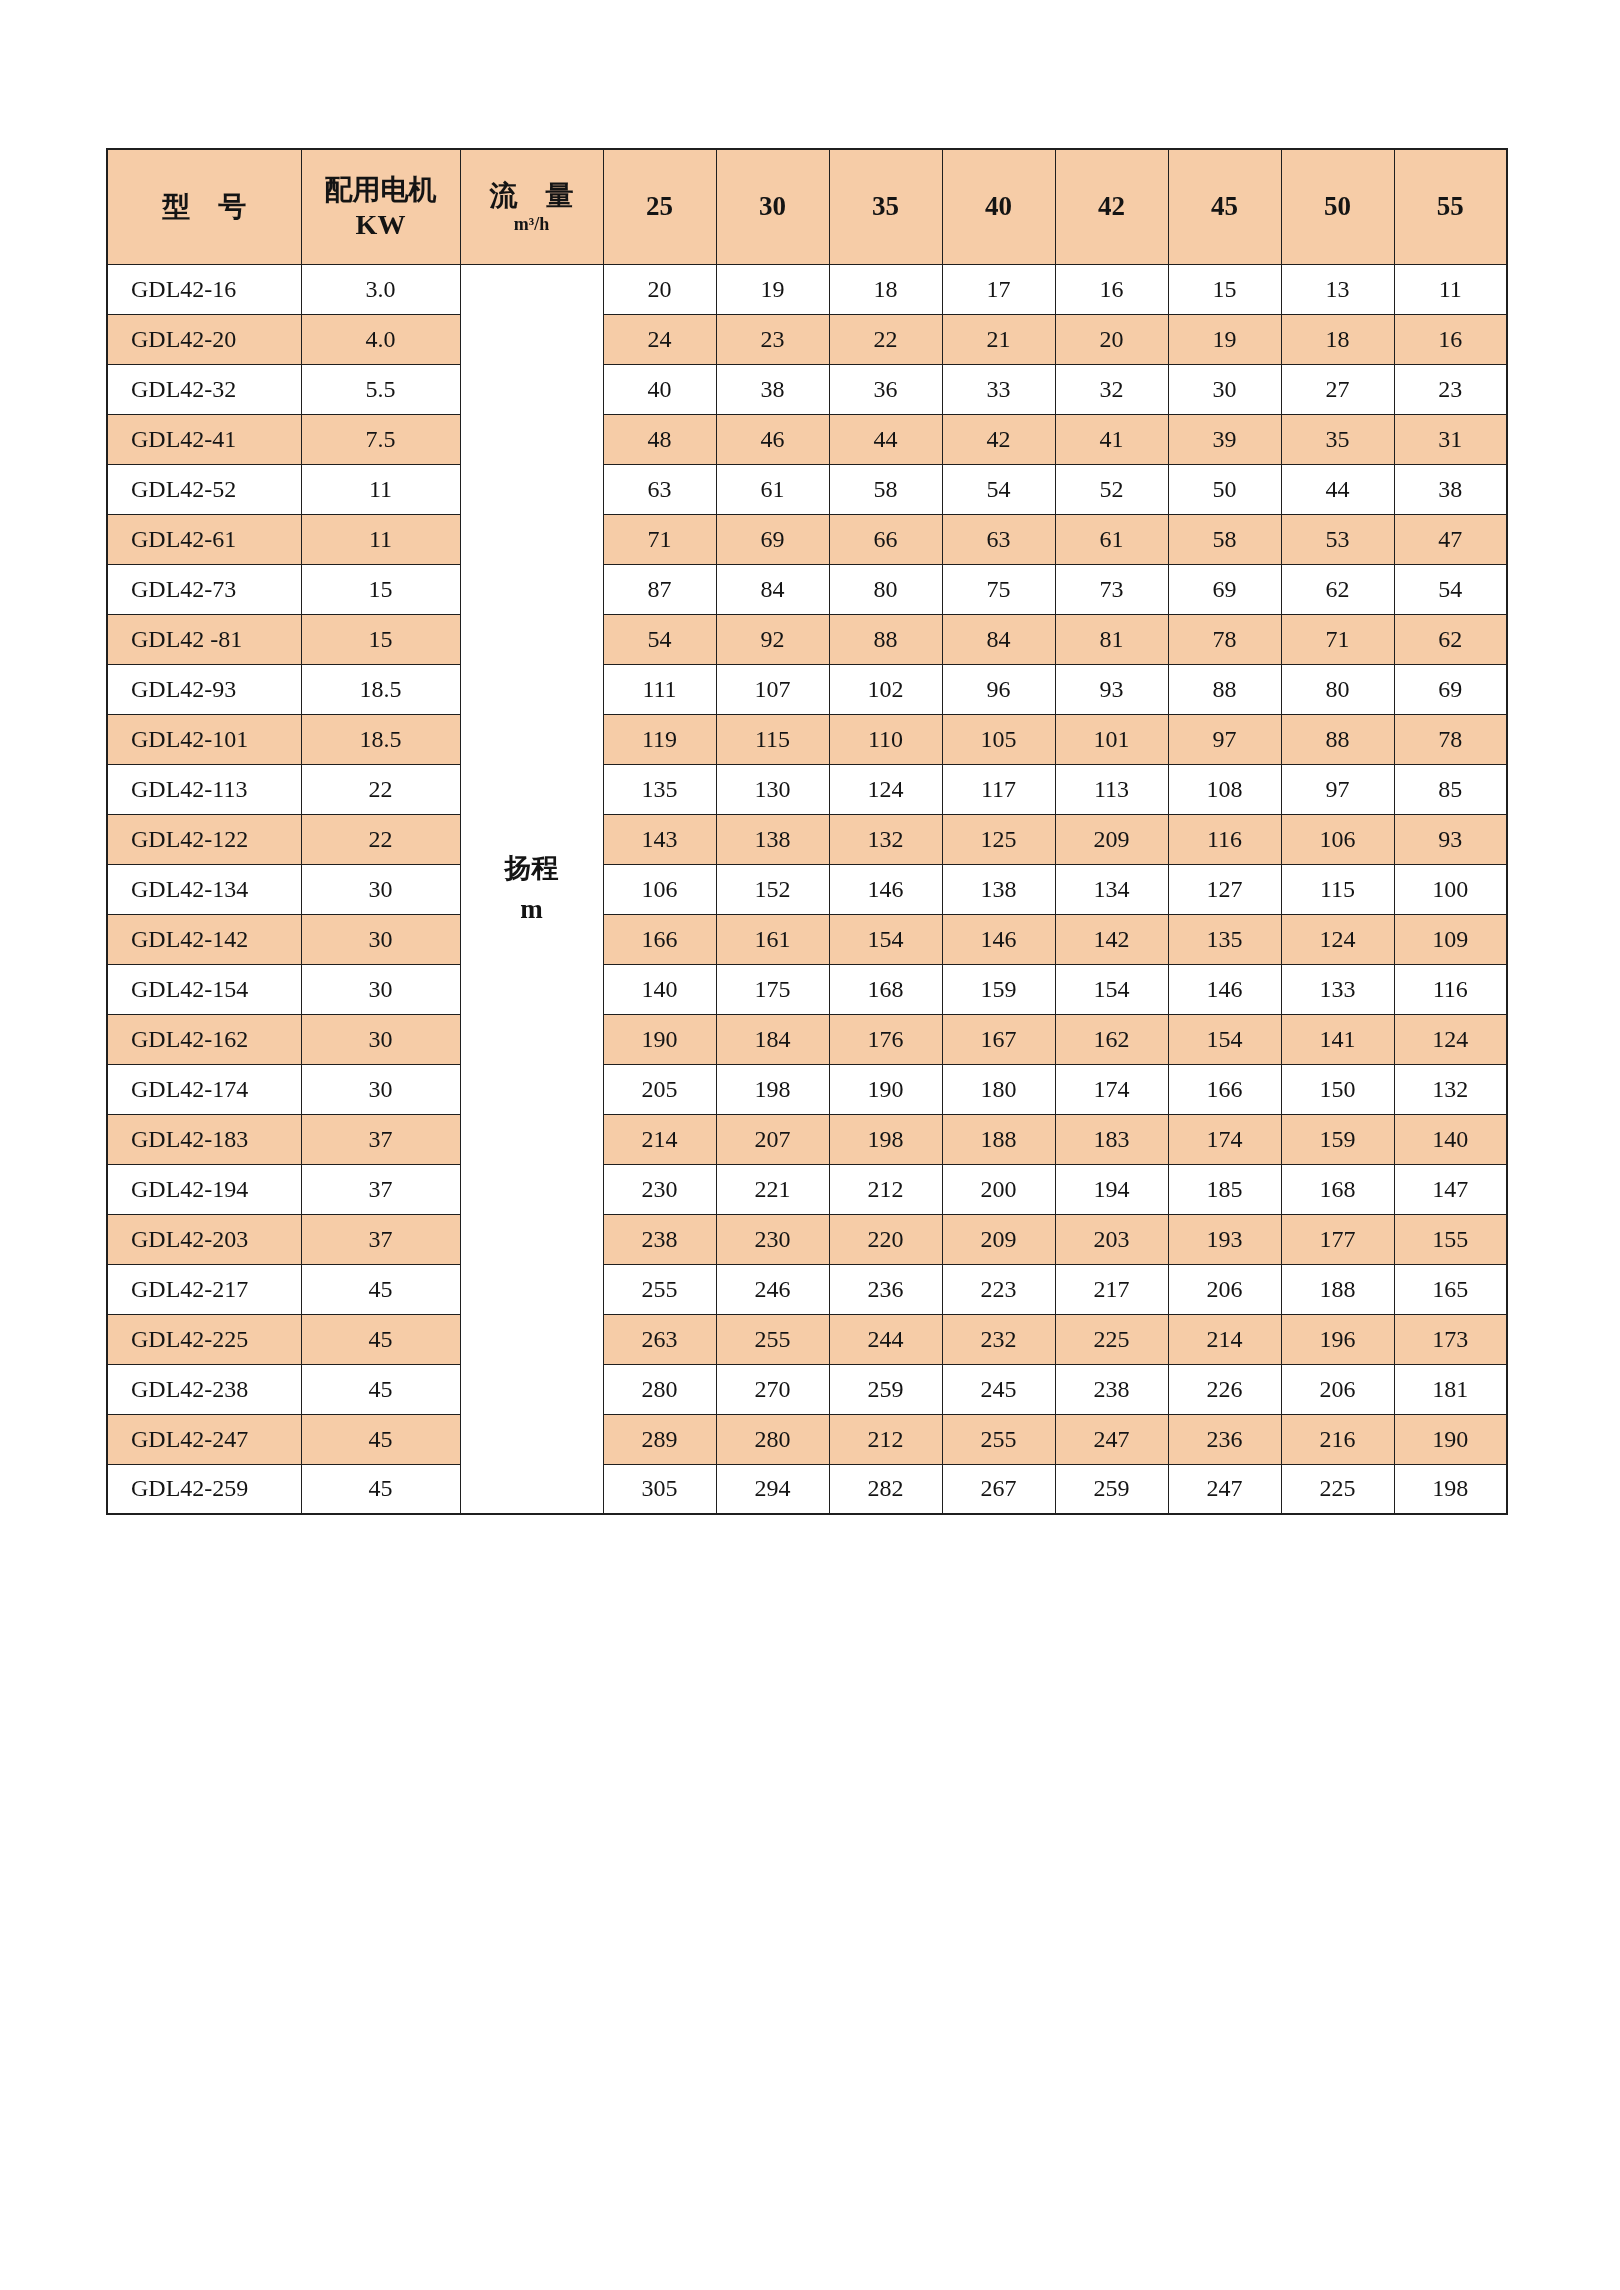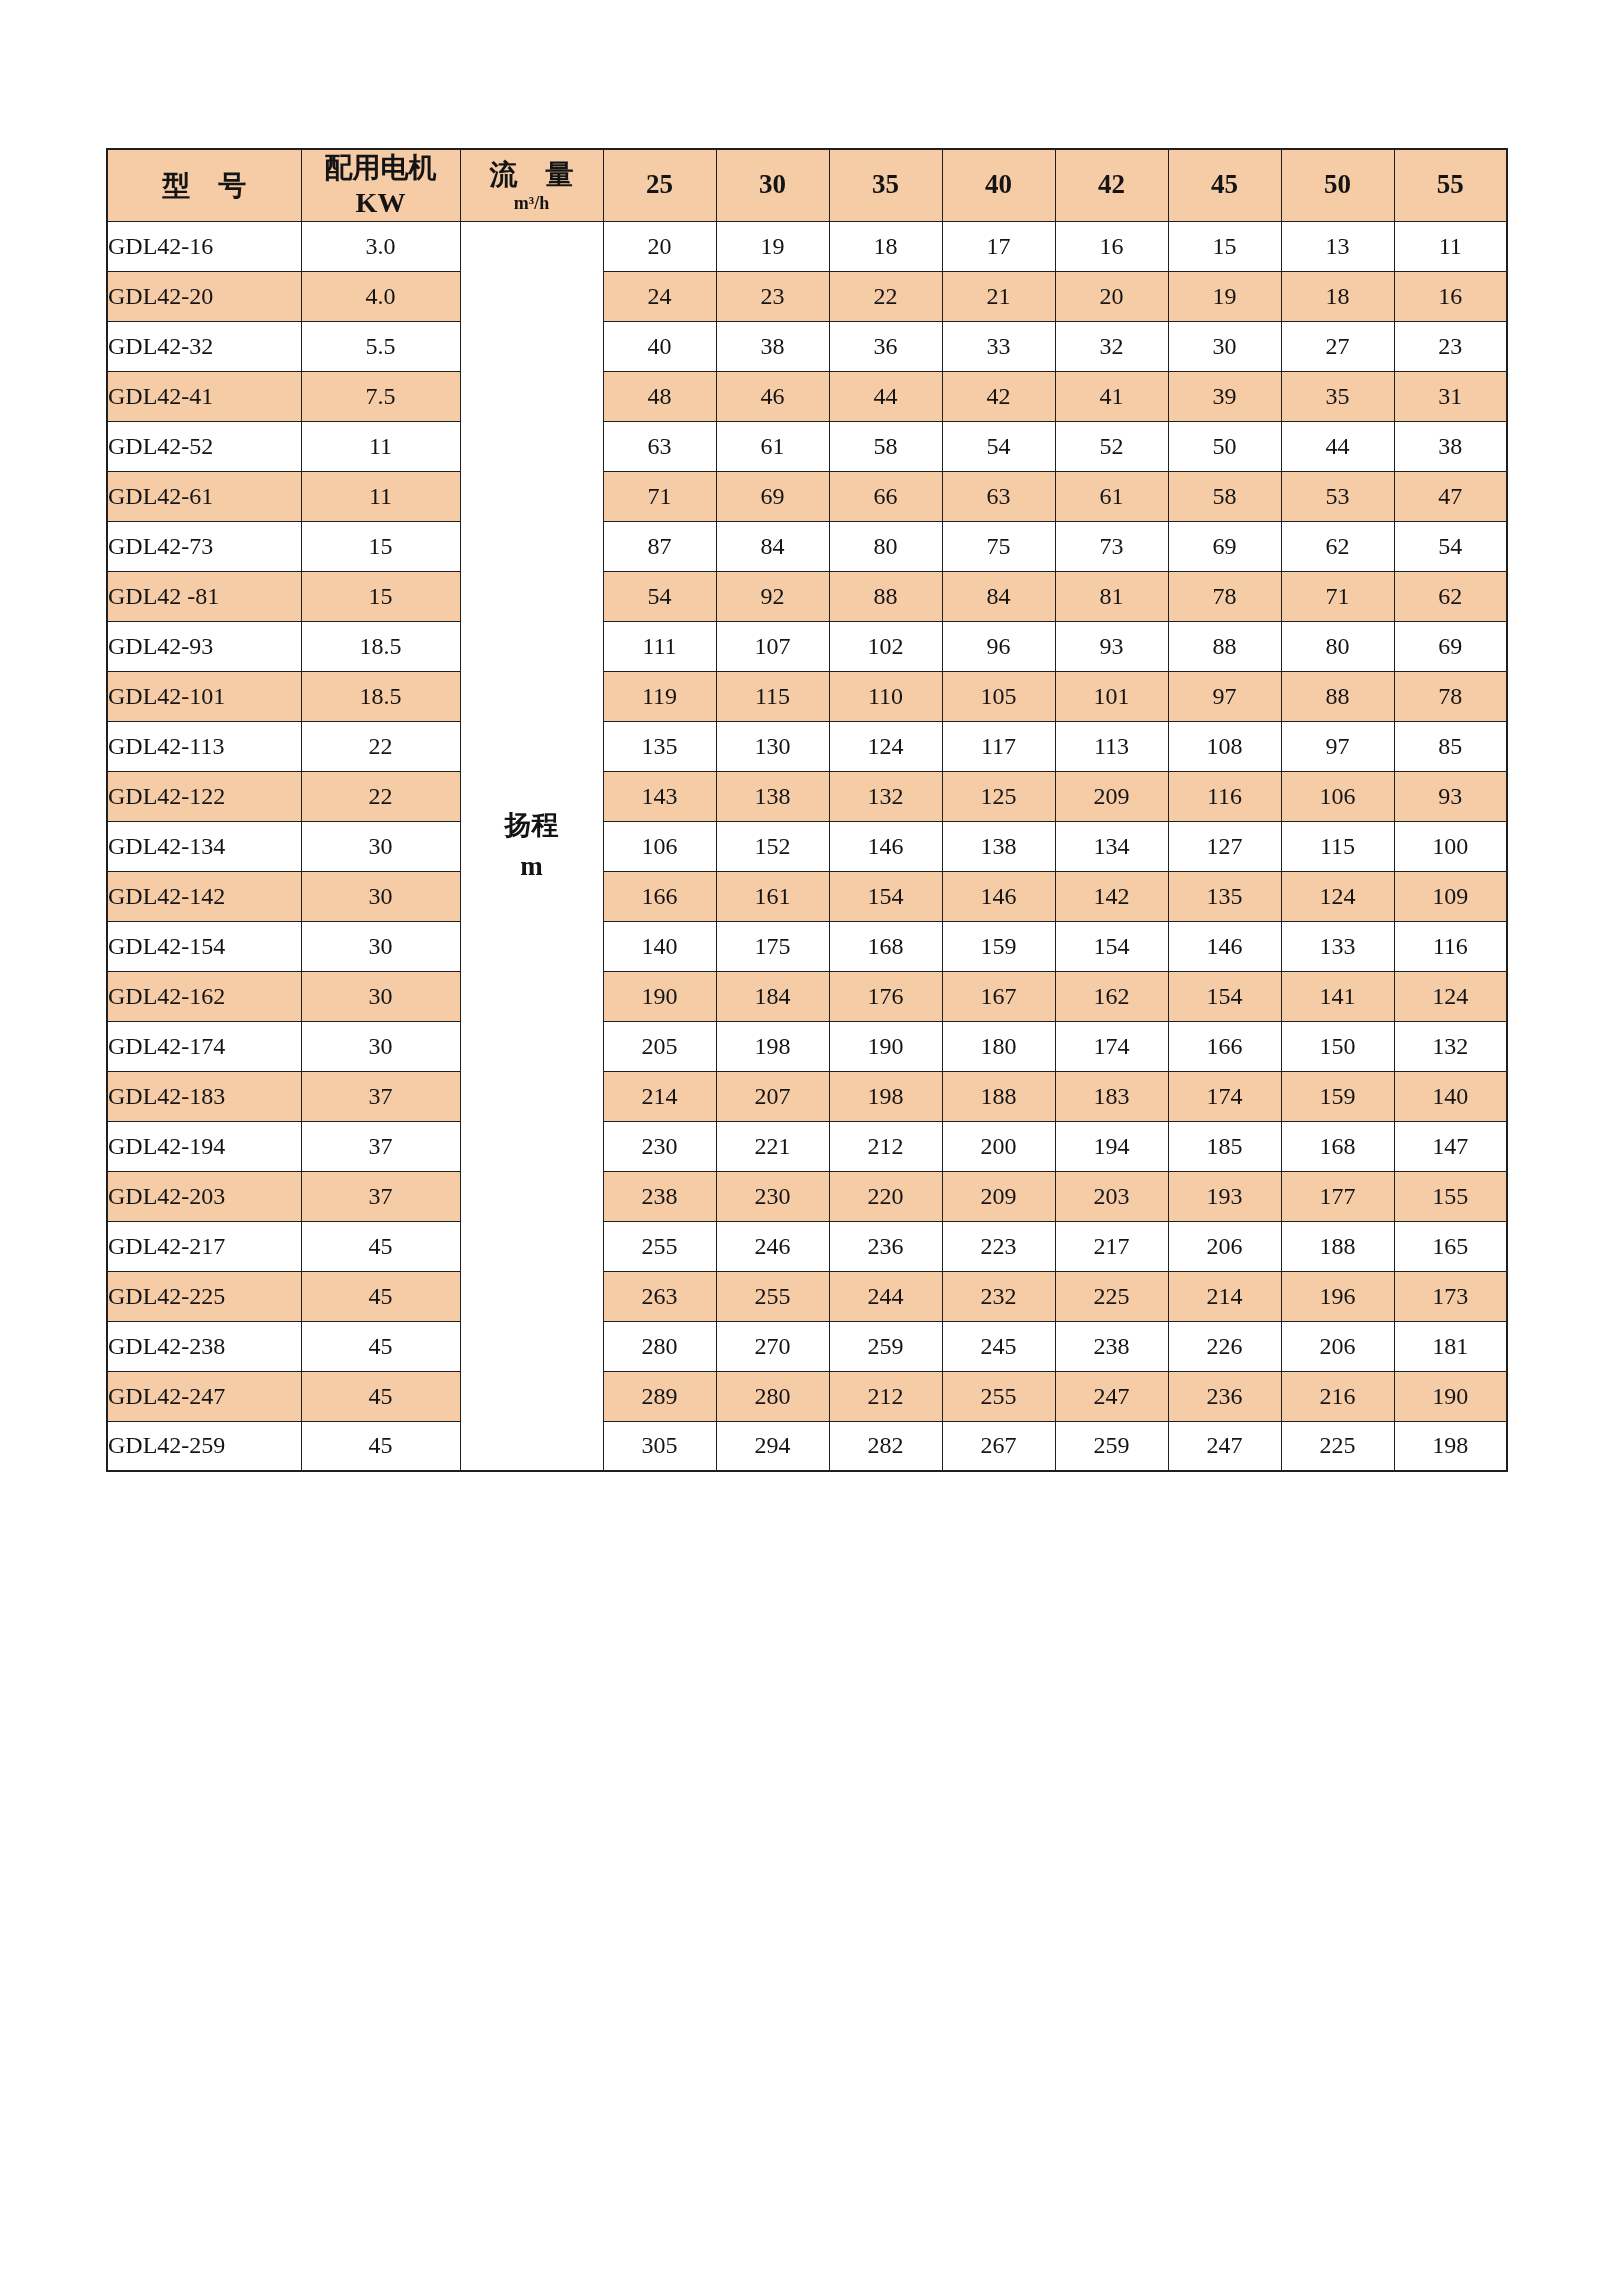--- a/index.html
+++ b/index.html
@@ -31,33 +31,34 @@
   .pump-table col.c-model{width:194px;}
   .pump-table col.c-kw{width:159px;}
   .pump-table col.c-flow{width:143px;}
   .pump-table th,.pump-table td{
     border:1.8px solid var(--border);
     padding:0;
     vertical-align:middle;
     text-align:center;
     overflow:hidden;
   }
-  .pump-table thead tr{height:72px;}
+  .pump-table thead tr{height:115px;}
   .pump-table tbody tr{height:50px;}
   thead th{
     background:var(--peach);
     font-weight:bold;
     font-size:28px;
     line-height:1.25;
   }
   thead th .unit-line{font-size:18px;}
   thead th.flow-col{font-size:27px;}
   tbody td{font-size:24px;}
   td.model-cell{
     text-align:left;
+    padding-left:23px;
   }
   tr.peach td{background:var(--peach);}
   tr.white td{background:var(--white);}
   td.head-cell{
     background:var(--white) !important;
     font-weight:bold;
     font-size:27px;
     line-height:1.5;
   }
 </style>

